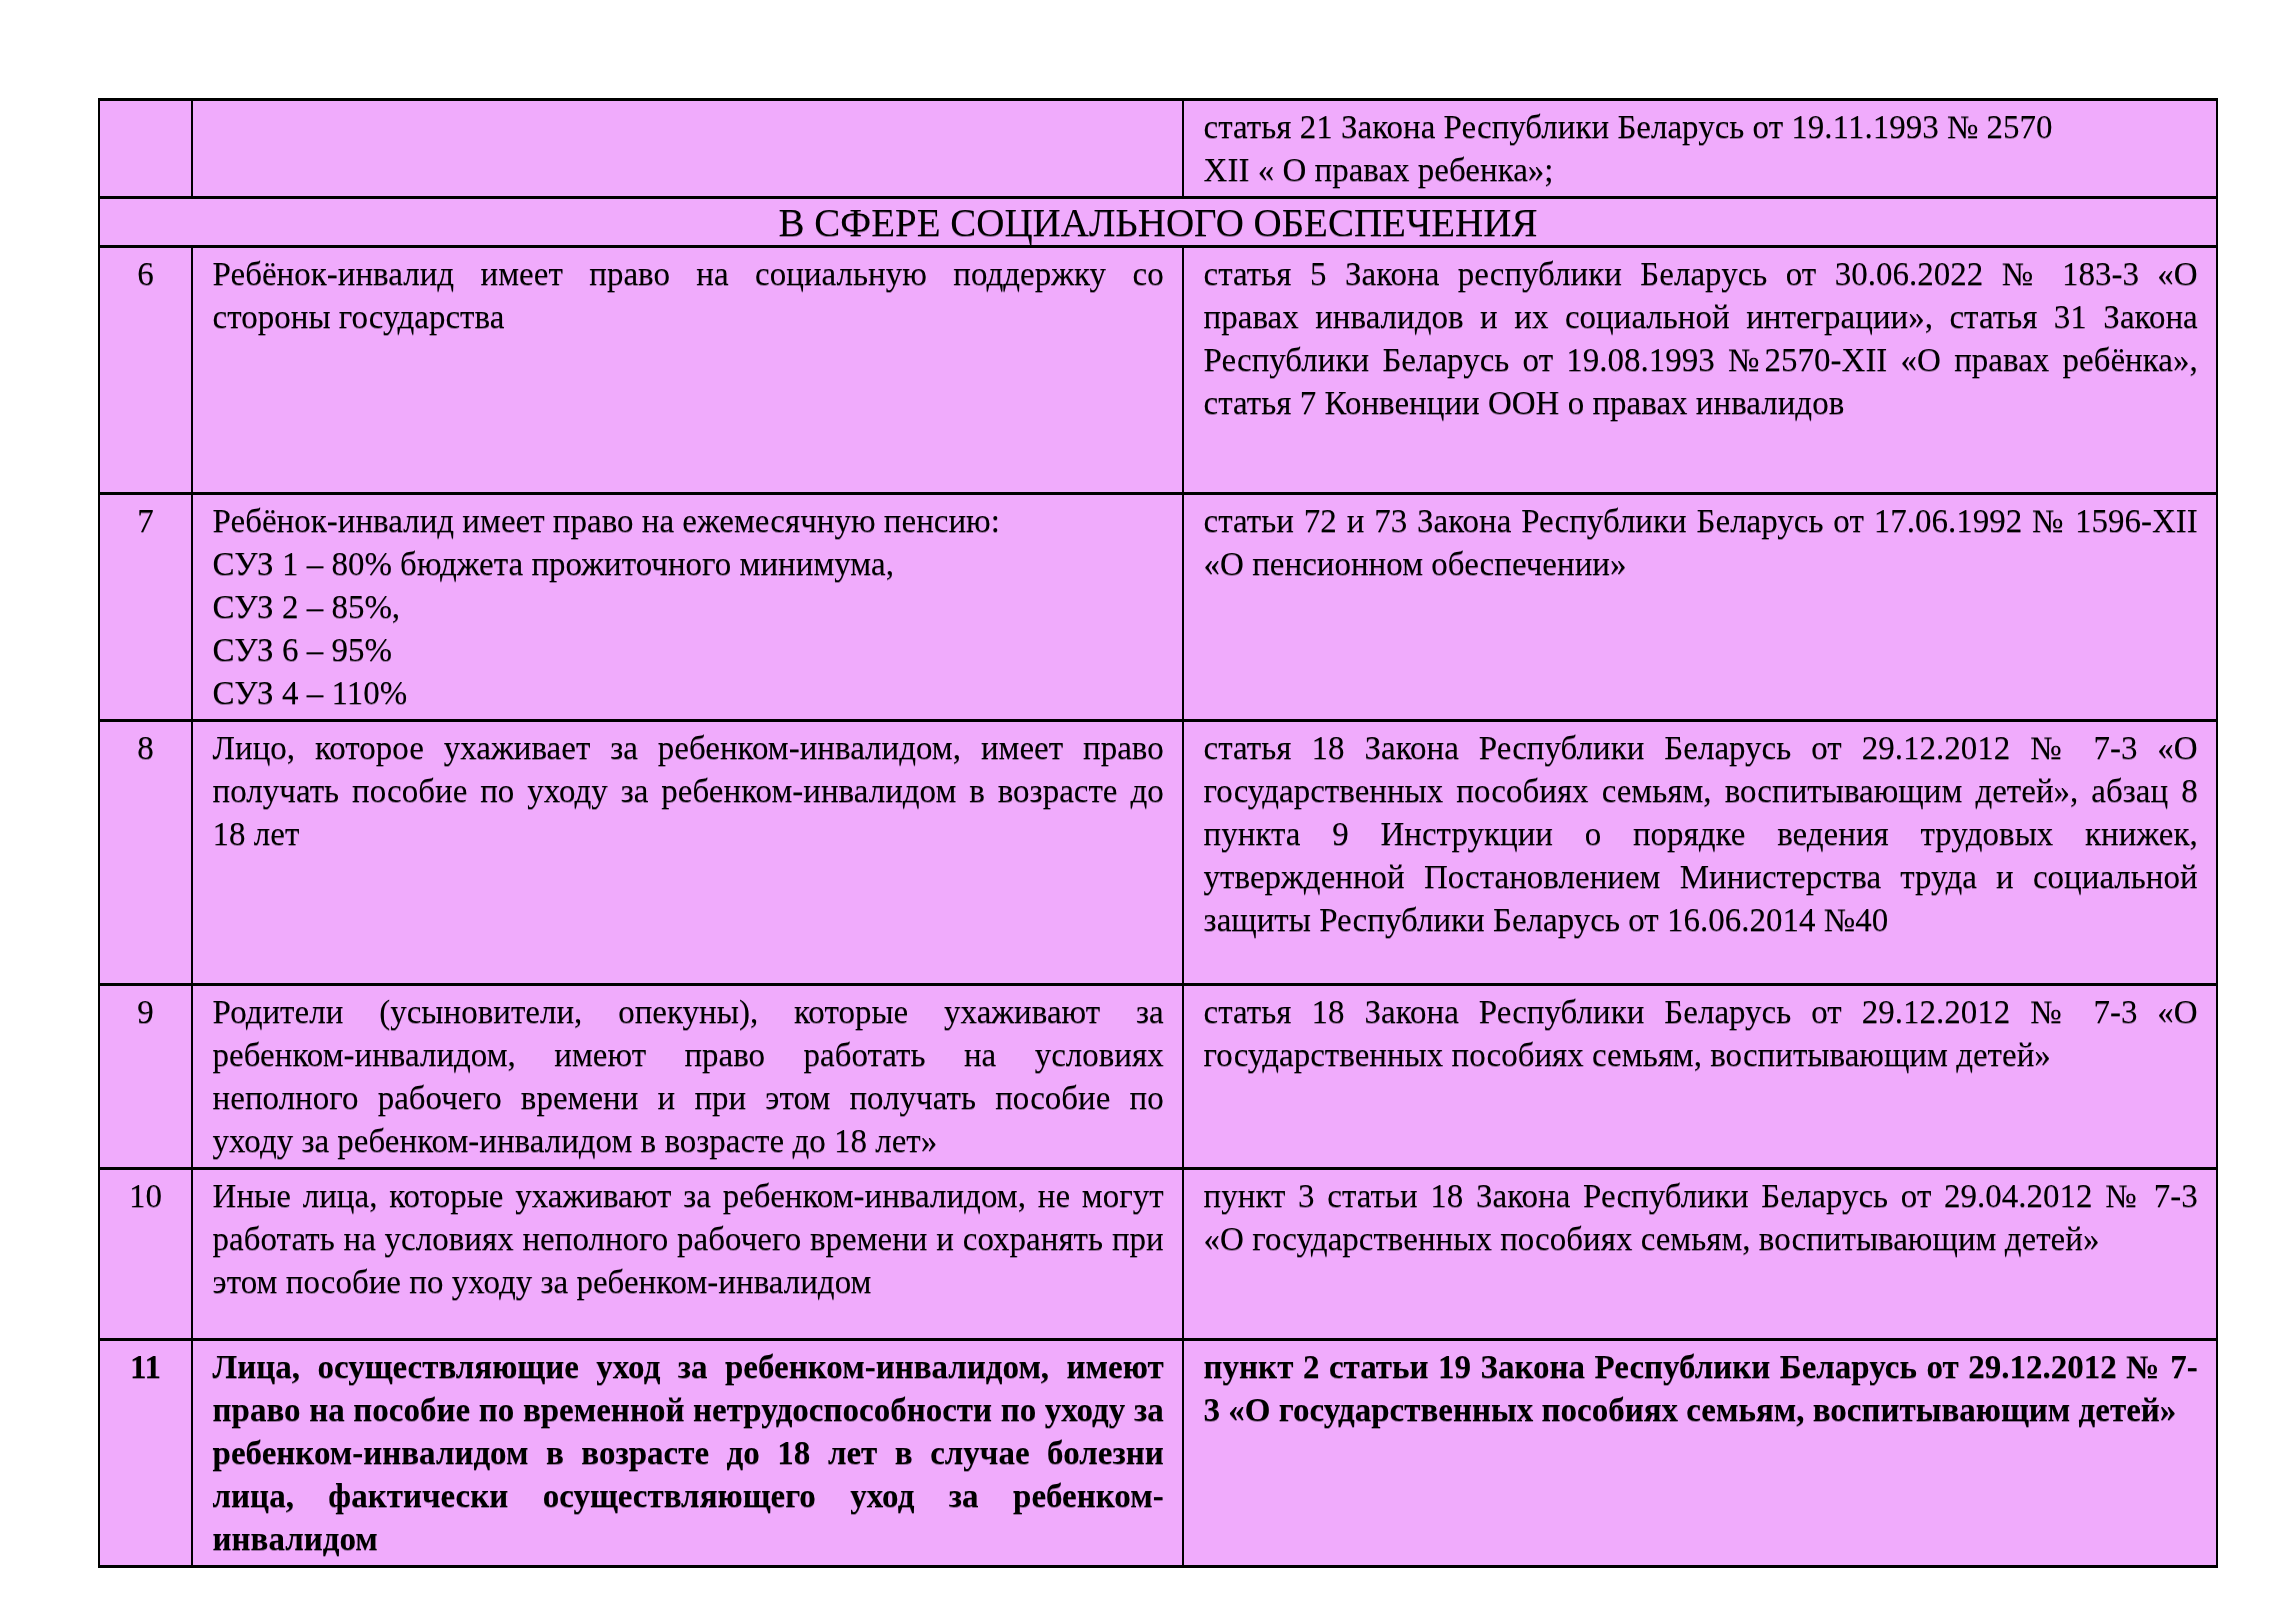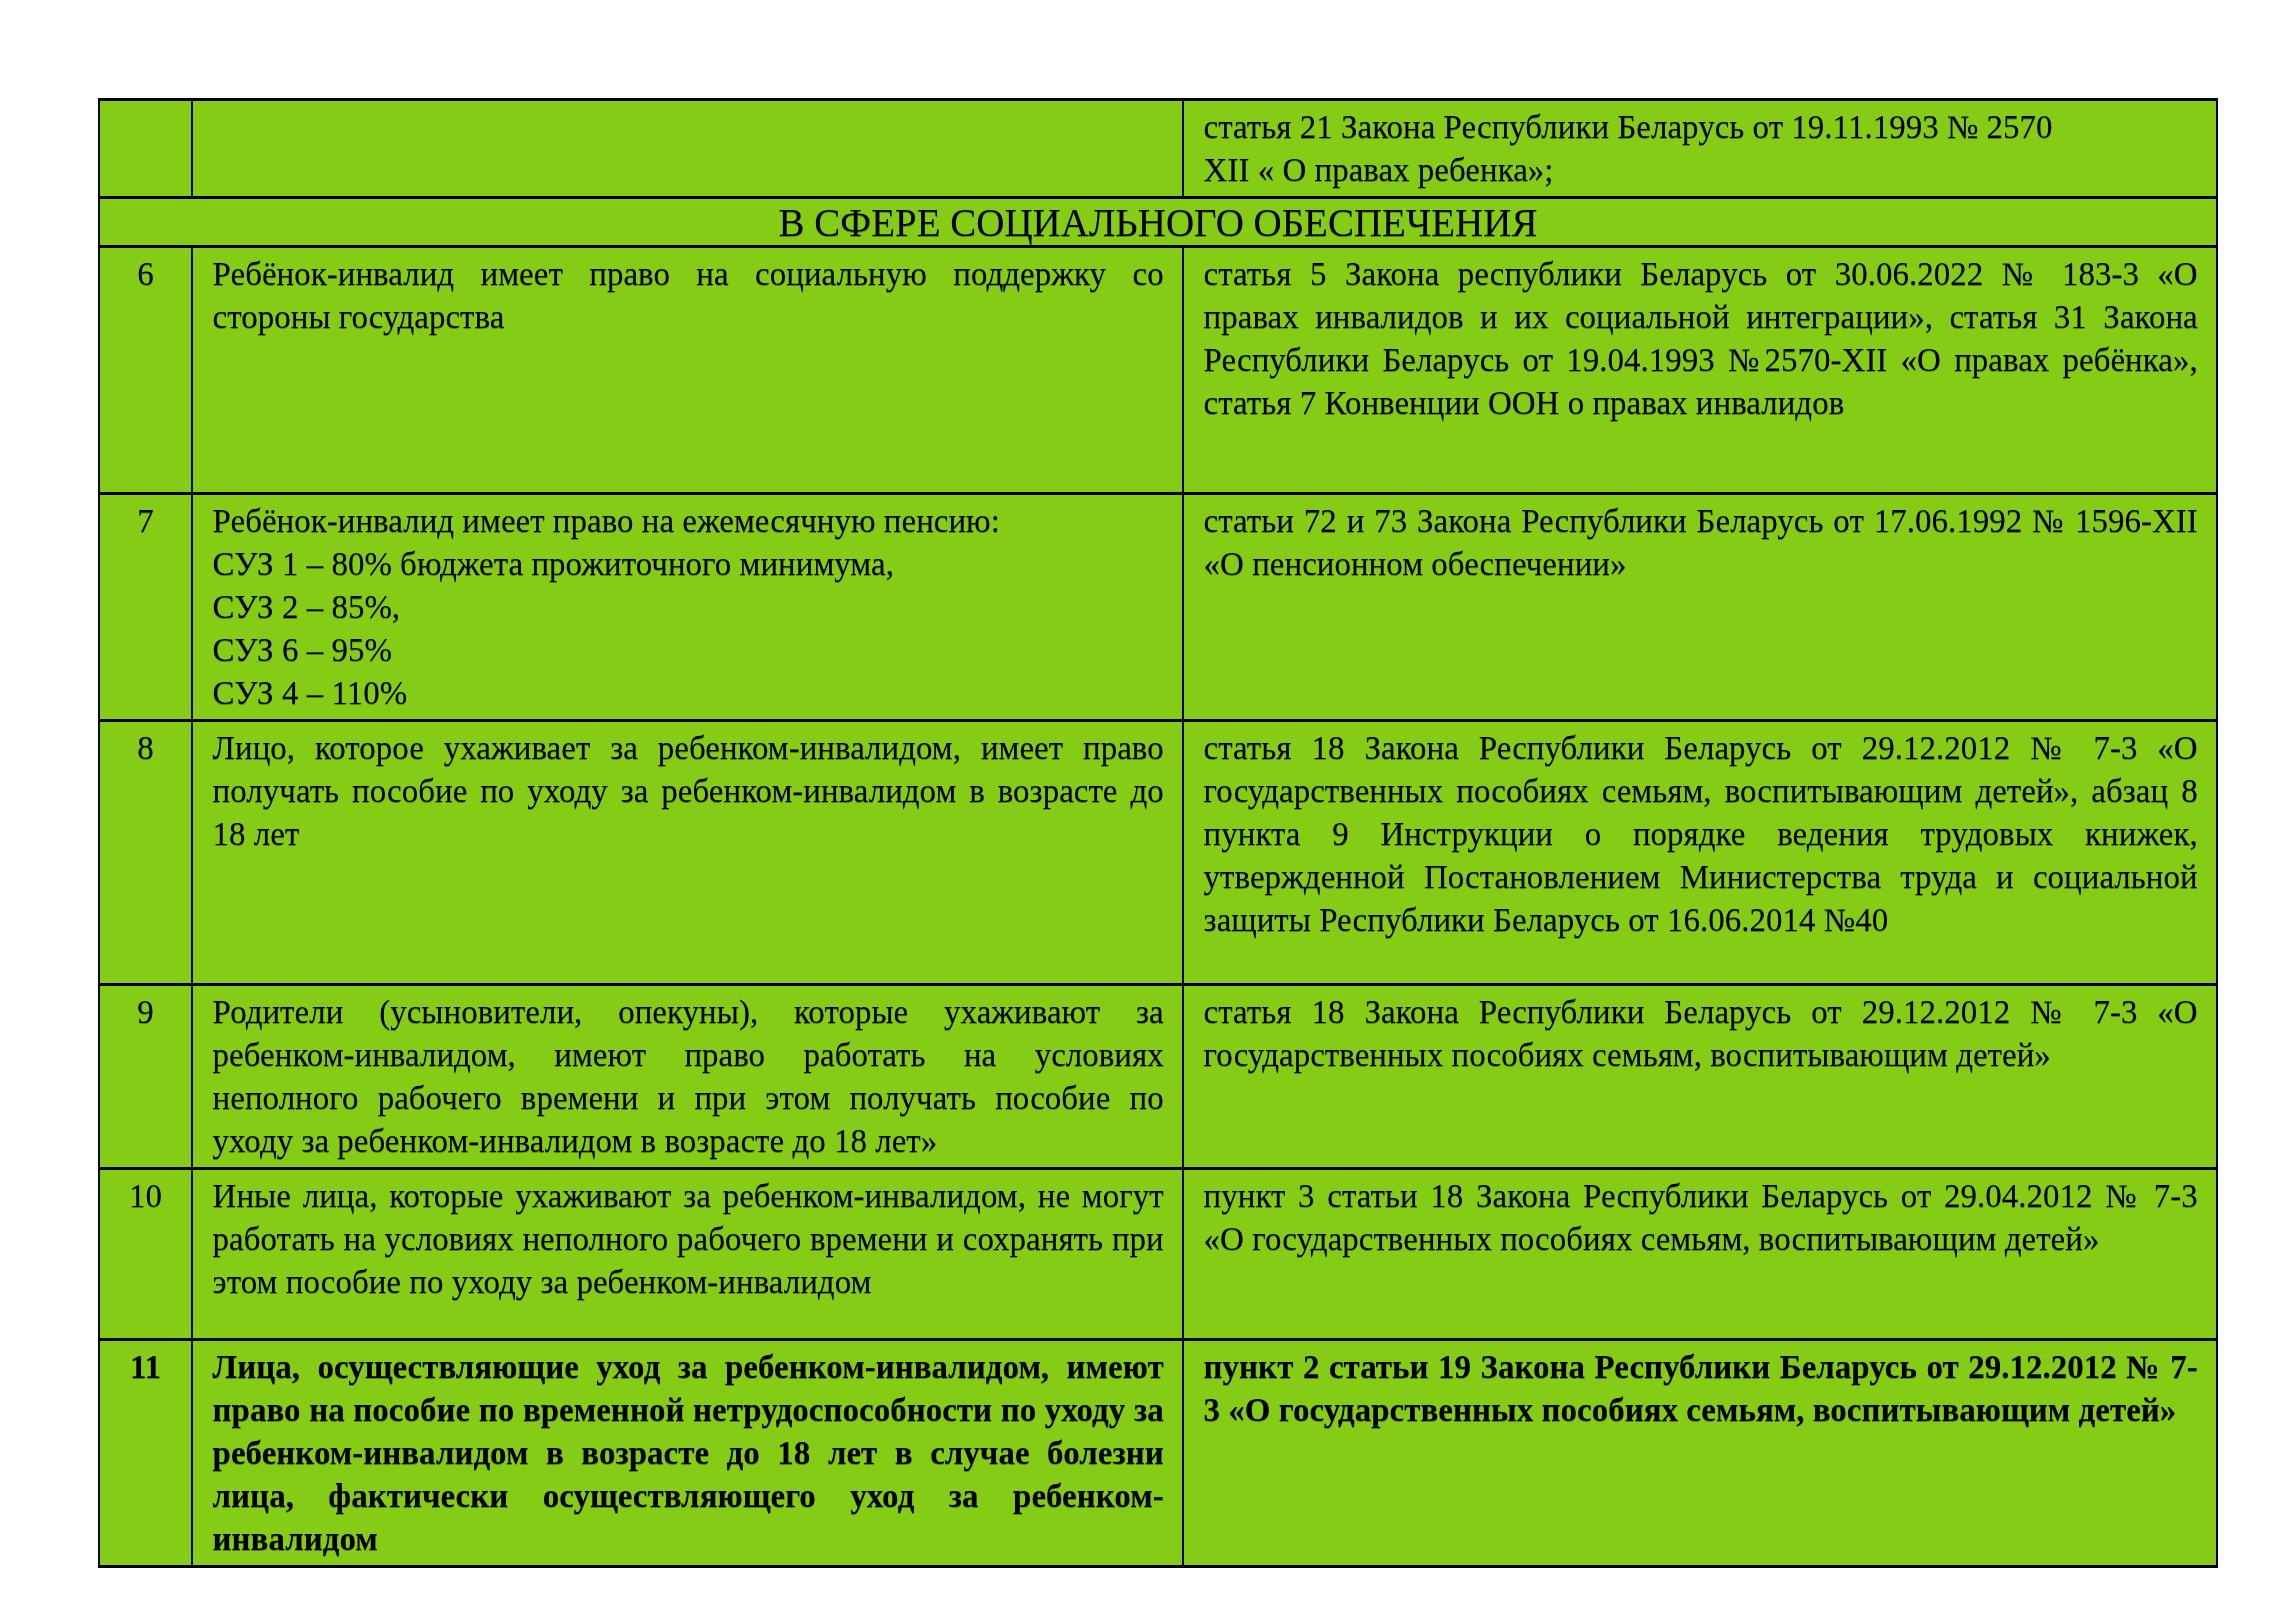--- a/index.html
+++ b/index.html
@@ -15,21 +15,21 @@
     color: #000000;
     -webkit-font-smoothing: antialiased;
   }
   .doc-table {
     position: absolute;
     left: 98px;
     top: 98px;
     width: 2118px;
     border-collapse: collapse;
     table-layout: fixed;
-    background: #84cc16;
+    background: #f0abfc;
     padding-left: 28px;
   }
   .doc-table td {
     border: 2.6px solid #000000;
     border-top-width: 3.9px;
     border-bottom-width: 3.9px;
     vertical-align: top;
     font-size: 33px;
     line-height: 43px;
     color: #000000;
@@ -83,21 +83,21 @@
 XII « О правах ребенка»;</td>
   </tr>
 
   <tr class="r-header">
     <td class="header-cell" colspan="3">В СФЕРЕ СОЦИАЛЬНОГО ОБЕСПЕЧЕНИЯ</td>
   </tr>
 
   <tr class="r-6">
     <td class="num-cell">6</td>
     <td class="text-cell">Ребёнок-инвалид имеет право на социальную поддержку со стороны государства</td>
-    <td class="text-cell">статья 5 Закона республики Беларусь от 30.06.2022 № 183-3 «О правах инвалидов и их социальной интеграции», статья 31 Закона Республики Беларусь от 19.04.1993 №2570-XII «О правах ребёнка», статья 7 Конвенции ООН о правах инвалидов</td>
+    <td class="text-cell">статья 5 Закона республики Беларусь от 30.06.2022 № 183-3 «О правах инвалидов и их социальной интеграции», статья 31 Закона Республики Беларусь от 19.08.1993 №2570-XII «О правах ребёнка», статья 7 Конвенции ООН о правах инвалидов</td>
   </tr>
 
   <tr class="r-7">
     <td class="num-cell">7</td>
     <td class="text-cell">Ребёнок-инвалид имеет право на ежемесячную пенсию:
 СУЗ 1 – 80% бюджета прожиточного минимума,
 СУЗ 2 – 85%,
 СУЗ 6 – 95%
 СУЗ 4 – 110%</td>
     <td class="text-cell">статьи 72 и 73 Закона Республики Беларусь от 17.06.1992 № 1596-XII «О пенсионном обеспечении»</td>

